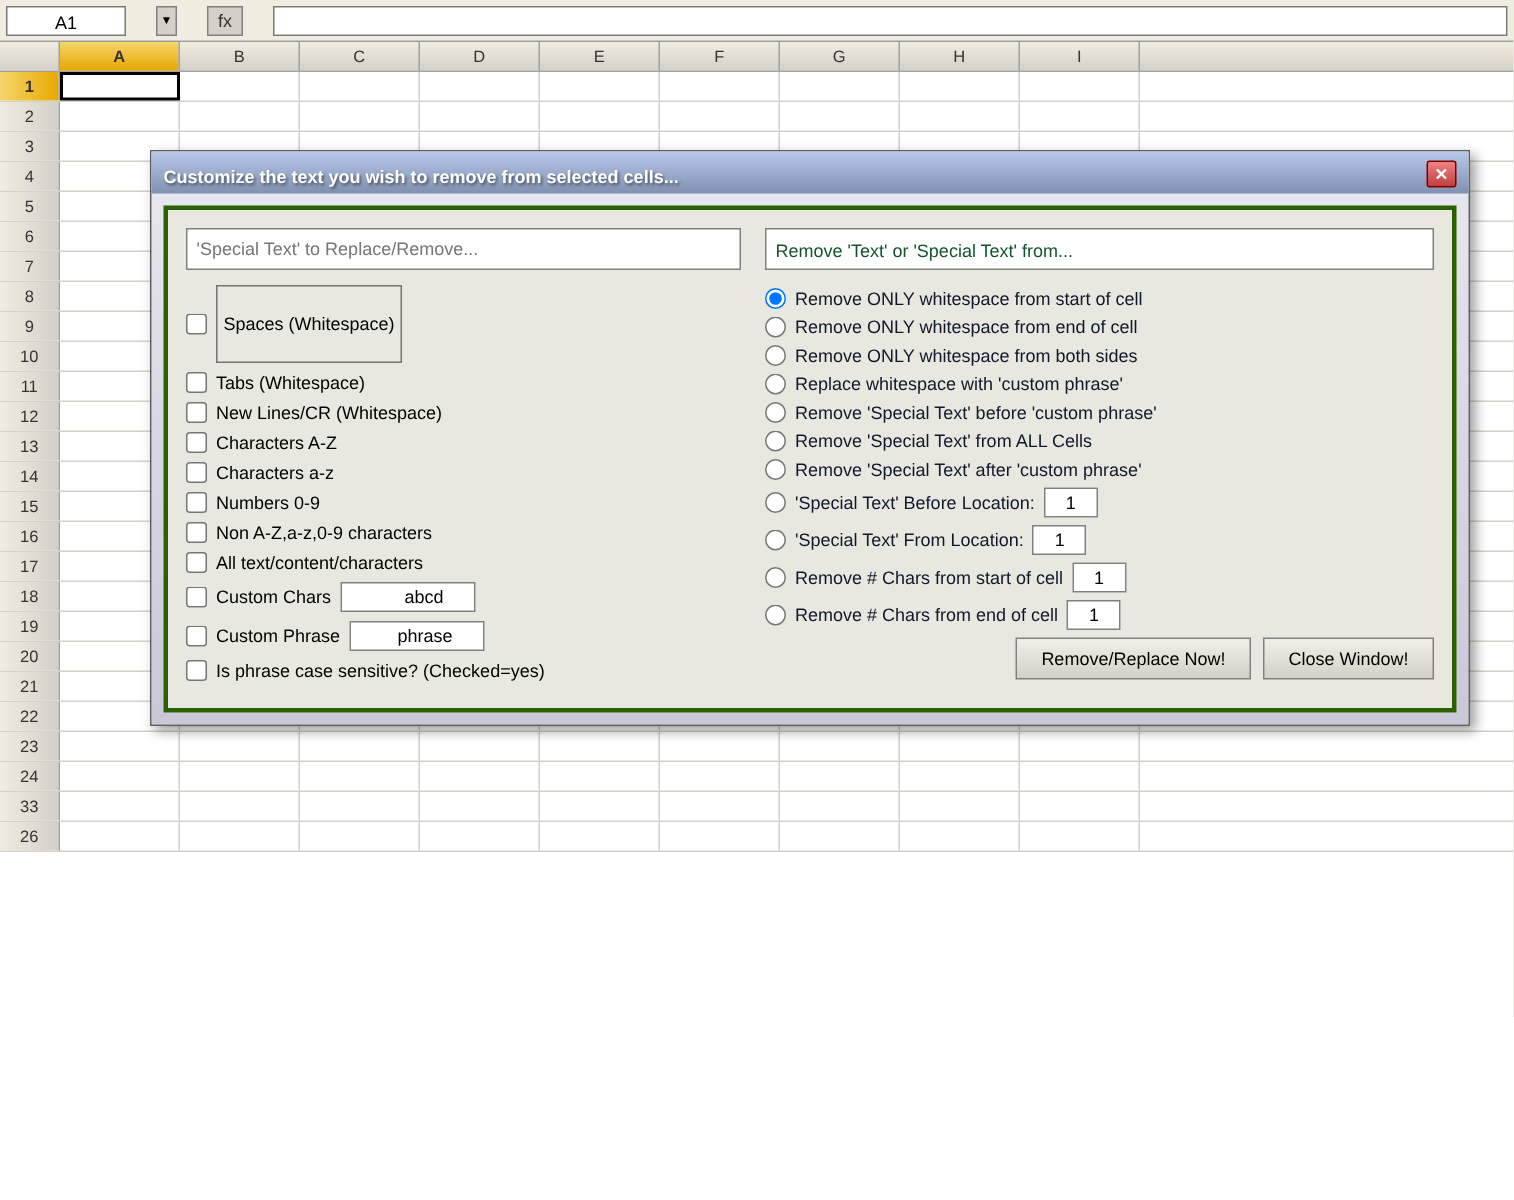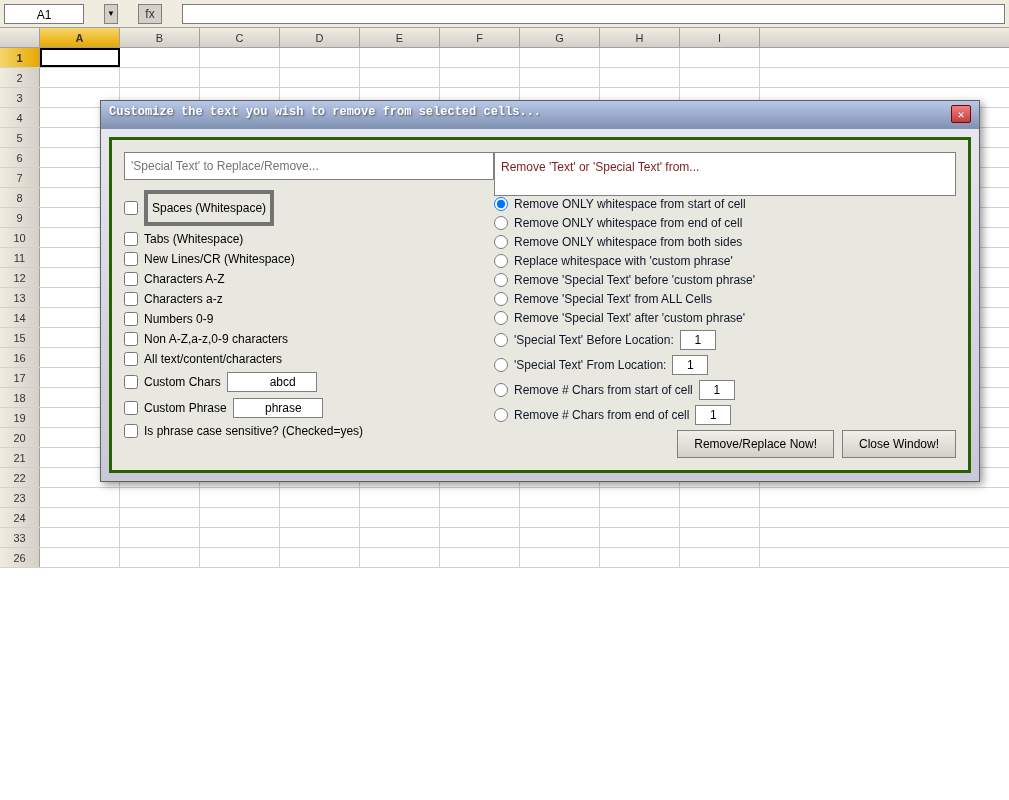--- a/index.html
+++ b/index.html
@@ -145,26 +145,25 @@
       top: 100px;
       left: 100px;
       width: 880px;
       background: linear-gradient(to bottom, #e8e8f0 0%, #c8c8d8 100%);
       border: 1px solid #606060;
       box-shadow: 3px 3px 8px rgba(0,0,0,0.4);
     }
 
     .dialog-titlebar {
       display: flex;
-      align-items: flex-start;
+      align-items: flex-end;
       justify-content: space-between;
       background: linear-gradient(to bottom, #b8c8e8, #8090b0);
       padding: 4px 8px;
       height: 28px;
-      font-family: Liberation Mono, monospace;
     }
     .dialog-title {
       color: white;
       font-size: 12px;
       font-weight: bold;
       text-shadow: 1px 1px 2px rgba(0,0,0,0.5);
     }
     .dialog-close-btn {
       width: 20px;
       height: 18px;
@@ -182,20 +181,21 @@
 
     .dialog-body {
       padding: 12px;
       border: 3px solid #2a6000;
       margin: 8px;
       background: #e8e8e0;
     }
 
     .dialog-columns {
       display: flex;
+      gap: 16px;
     }
 
     .dialog-col-left {
       flex: 0 0 370px;
     }
     .dialog-col-right {
       flex: 1;
     }
 
     
@@ -220,22 +220,22 @@
     .checkbox-item input[type="checkbox"] {
       width: 14px;
       height: 14px;
       cursor: pointer;
     }
     .checkbox-label {
       font-size: 12px;
       color: #000;
     }
     .checkbox-label.bordered {
-      border: 4px solid #737373;
-      padding: 7px 4px;
+      border: 1px solid #737373;
+      padding: 18px 4px;
     }
 
     
     .inline-input {
       width: 90px;
       height: 20px;
       border: 1px solid #808080;
       background: white;
       text-align: right;
       font-size: 12px;
@@ -268,28 +268,28 @@
       height: 20px;
       border: 1px solid #808080;
       background: white;
       text-align: center;
       font-size: 12px;
     }
 
     
     .right-panel-header {
       width: 100%;
-      height: 44px;
+      height: 28px;
       border: 1px solid #808080;
       background: white;
       font-size: 12px;
       padding: 0 6px;
       line-height: 28px;
-      margin-bottom: 1px;
-      color: #7f1d1d;
+      margin-bottom: 12px;
+      color: #14532d;
     }
 
     
     .dialog-buttons {
       display: flex;
       justify-content: flex-end;
       gap: 8px;
     }
     .dialog-btn {
       padding: 6px 16px;

